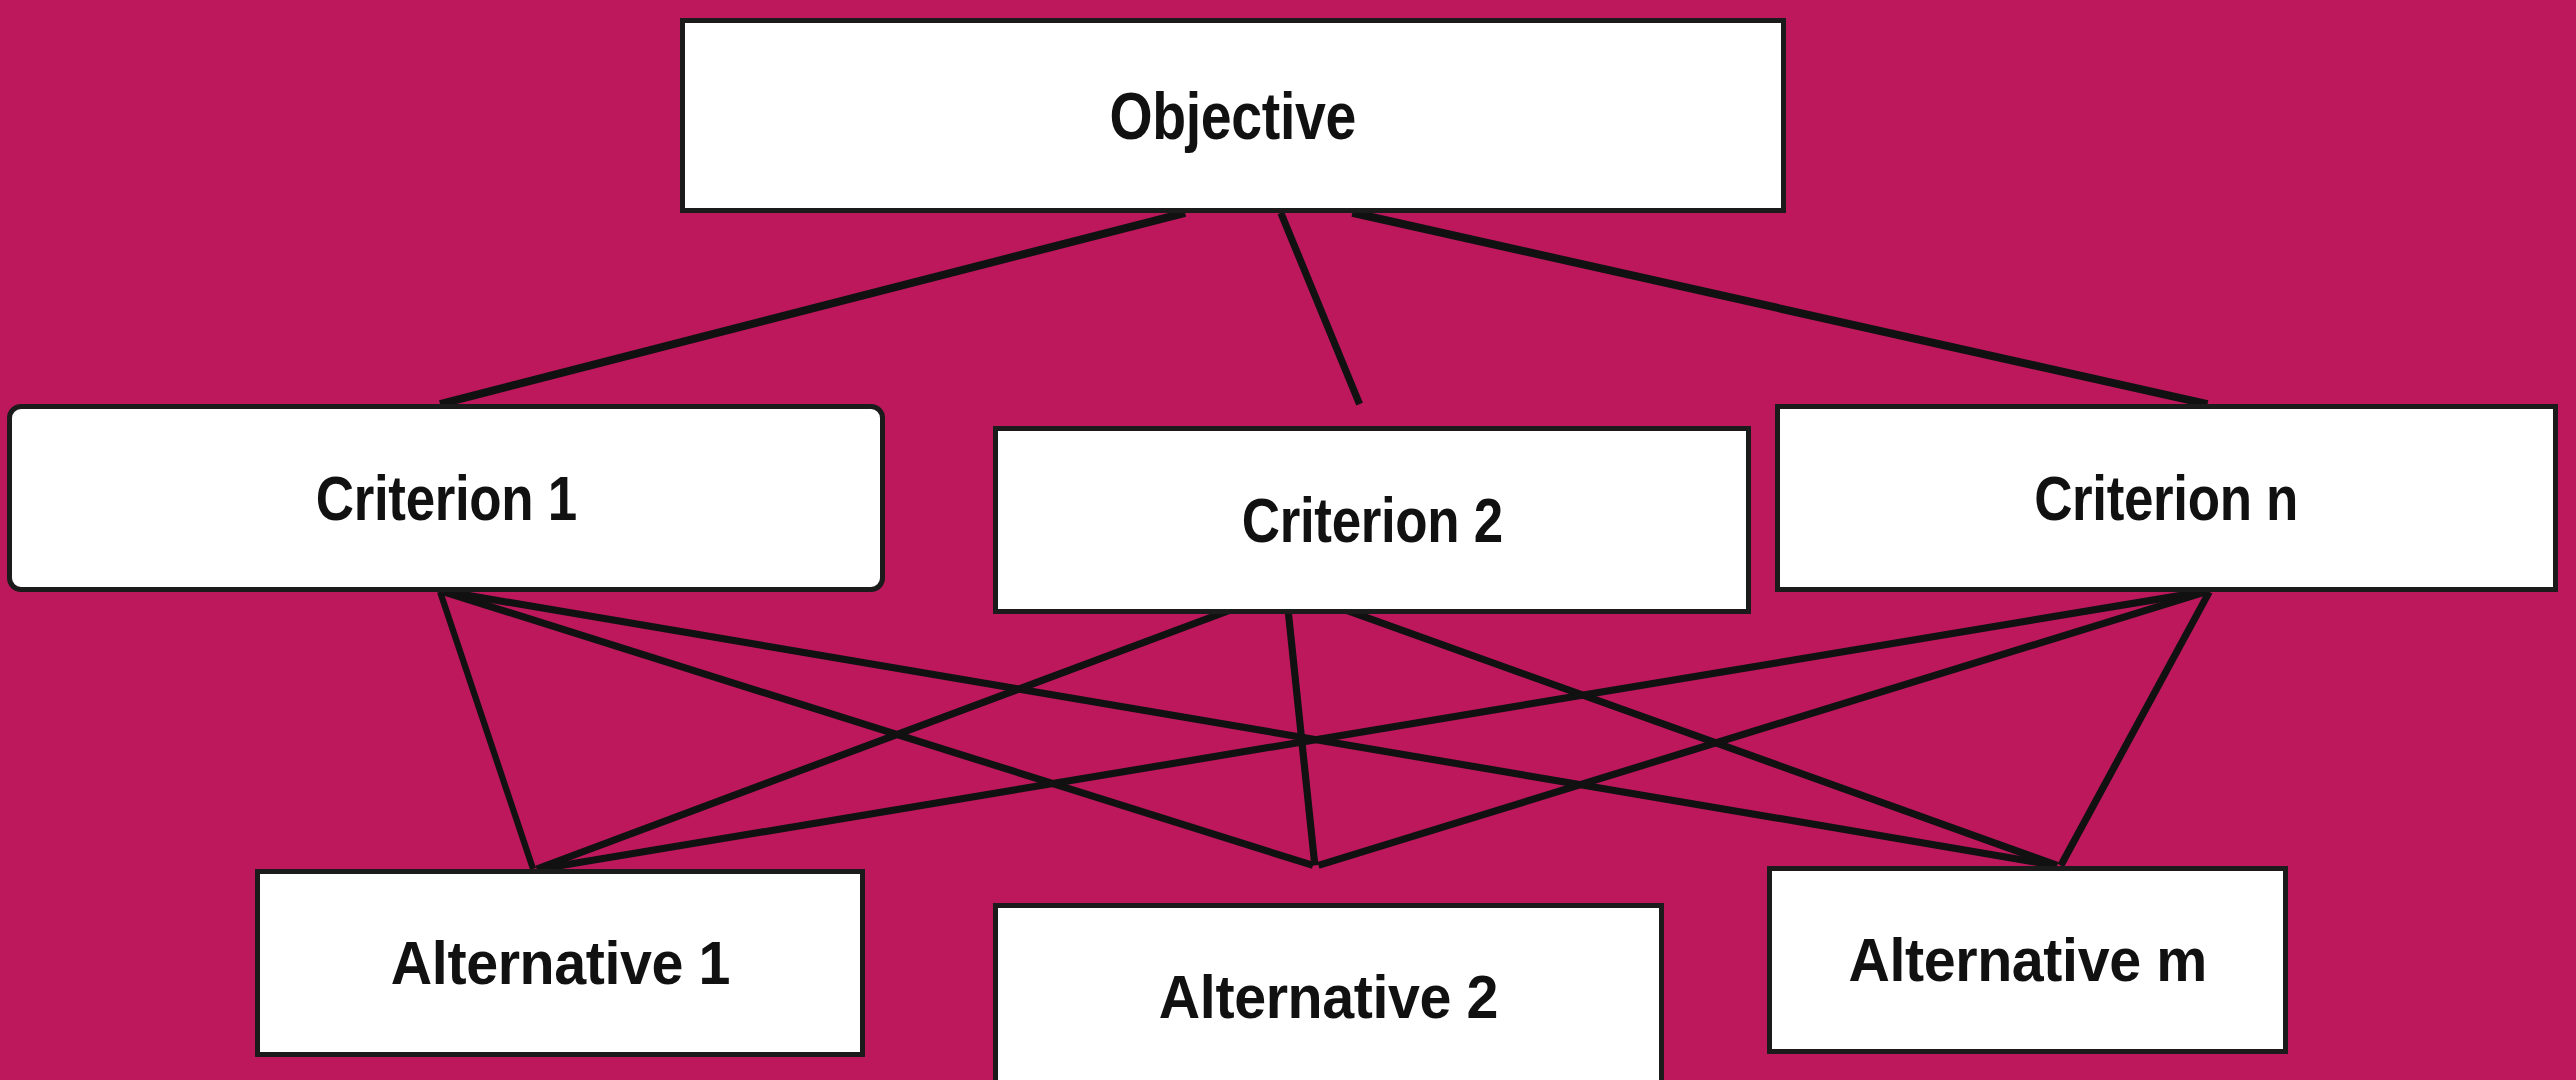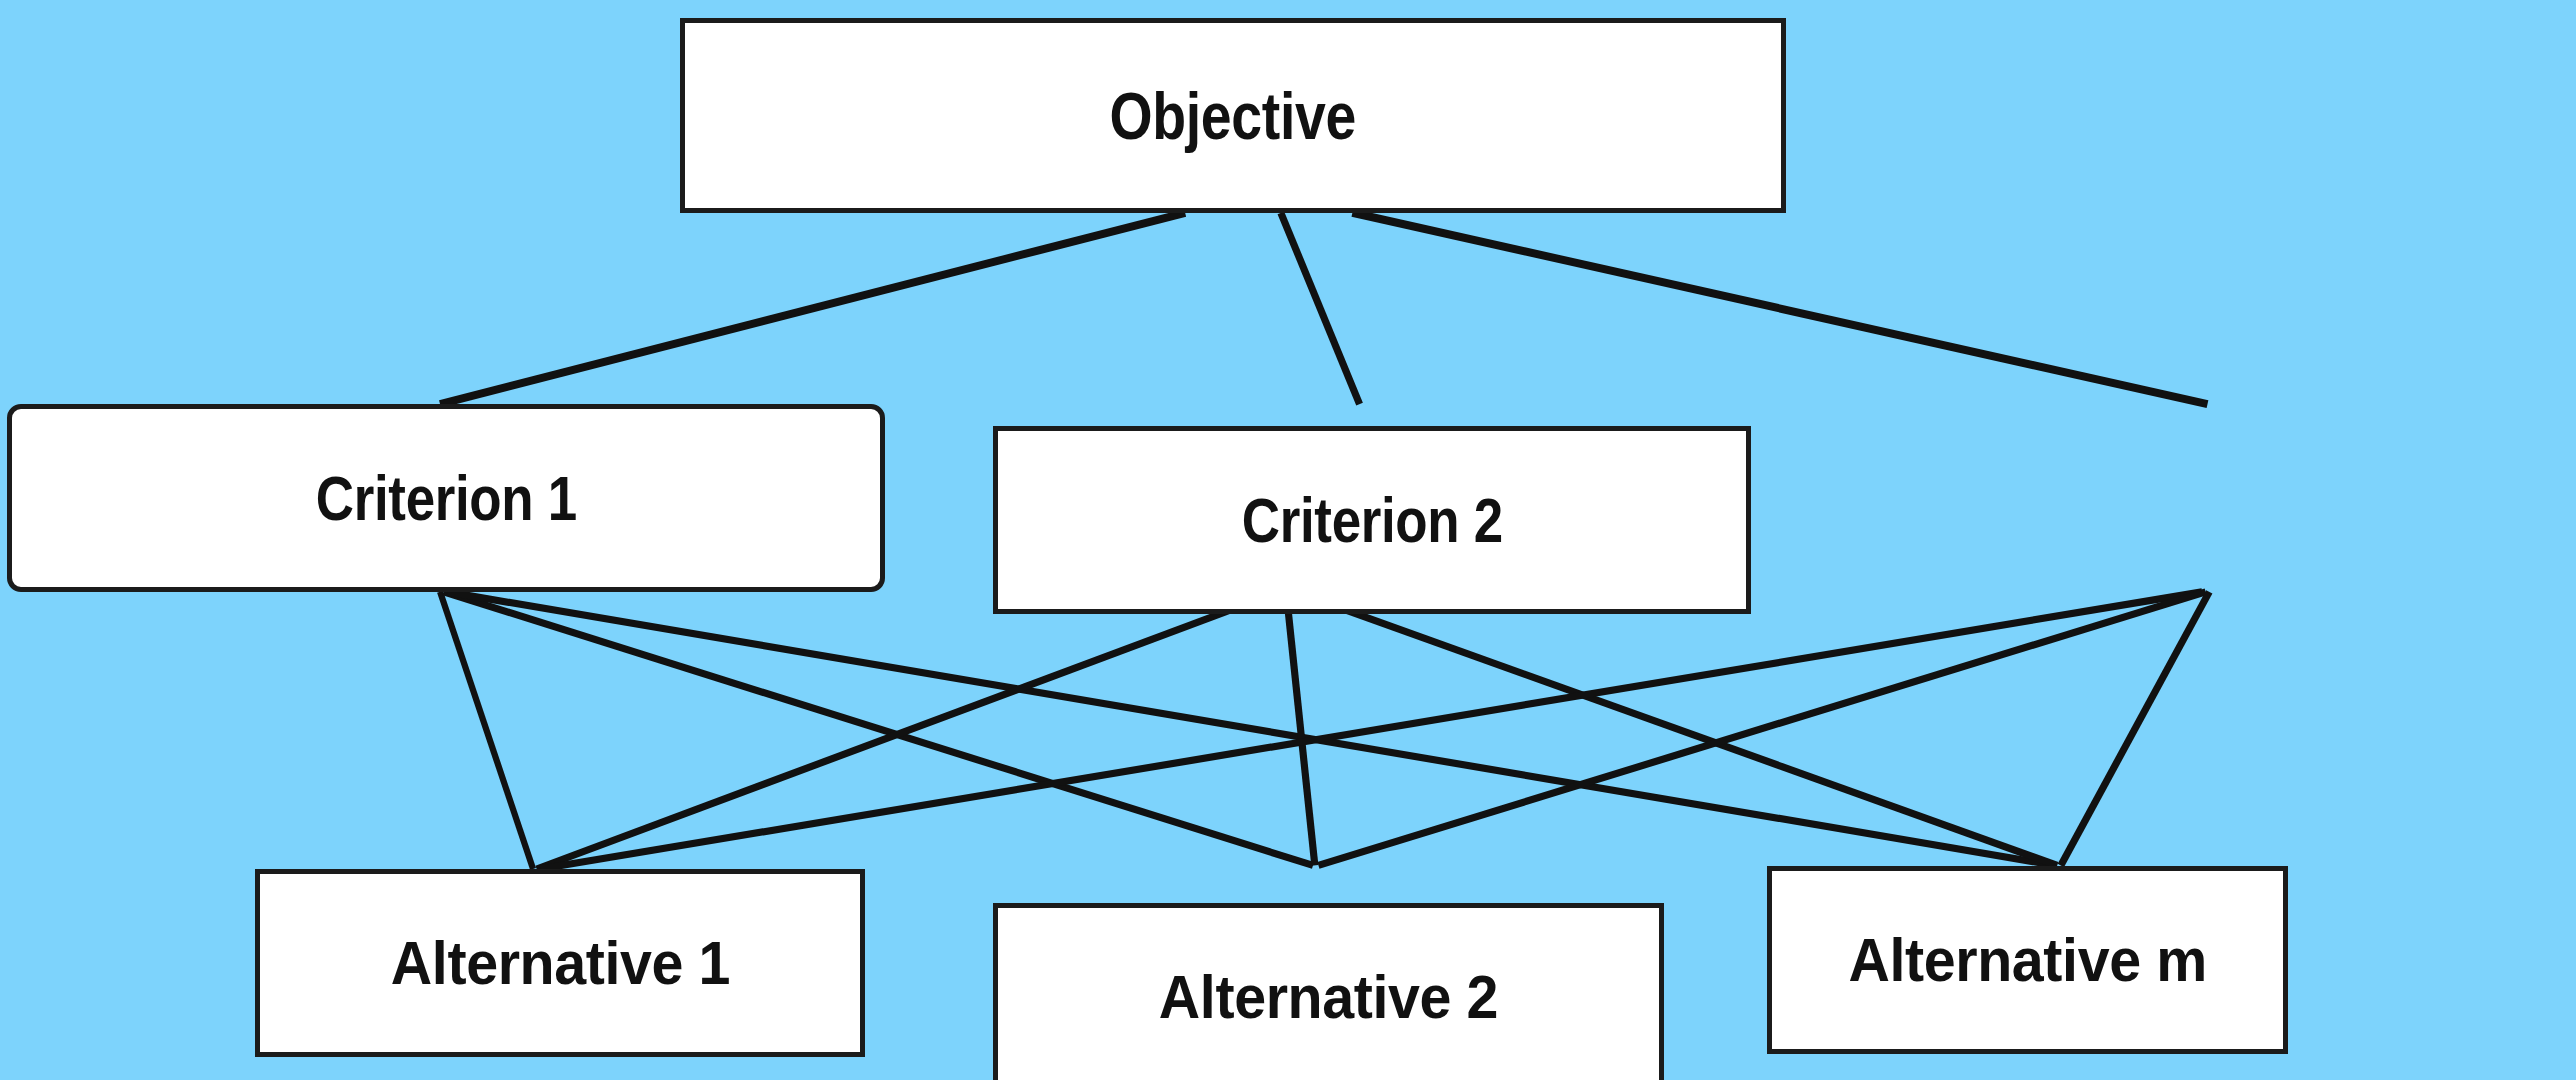--- a/index.html
+++ b/index.html
@@ -1,18 +1,18 @@
 <!DOCTYPE html>
 <html style="font-size:14.3px"><head>
 <meta charset="utf-8">
 <style>
   html,body{margin:0;padding:0;background:#ffffff;}
   body{width:2576px;height:1080px;overflow:hidden;
        font-family:"Liberation Sans","DejaVu Sans",sans-serif;}
-  #stage{position:relative;width:2576px;height:1080px;background:#7dd3fc;}
+  #stage{position:relative;width:2576px;height:1080px;background:#be185d;}
   #wires{position:absolute;left:0;top:0;width:2576px;height:1080px;}
   .node{position:absolute;box-sizing:border-box;background:#ffffff;
         border:5.4px solid #1b1b1b;display:flex;align-items:center;
         justify-content:center;z-index:3;}
   .node .label{font-weight:bold;color:#111111;line-height:1;
                letter-spacing:-0.4px;white-space:nowrap;
                transform:scaleX(0.84);transform-origin:center;}
   #n-objective{left:680px;top:18px;width:1106px;height:195px;}
   #n-objective .label{font-size:66px;}
   #n-crit-1{left:7.2px;top:404px;width:878px;height:188px;border-radius:14px;}
@@ -54,20 +54,23 @@
   <div class="node" id="n-objective">
     <span class="label">Objective</span>
   </div>
 
   <div class="node" id="n-crit-1">
     <span class="label">Criterion 1</span>
   </div>
   <div class="node" id="n-crit-2">
     <span class="label">Criterion 2</span>
   </div>
+  <div class="node" id="n-crit-n">
+    <span class="label">Criterion n</span>
+  </div>
 
   <div class="node" id="n-alt-1">
     <span class="label">Alternative 1</span>
   </div>
   <div class="node" id="n-alt-2">
     <span class="label">Alternative 2</span>
   </div>
   <div class="node" id="n-alt-m">
     <span class="label">Alternative m</span>
   </div>

